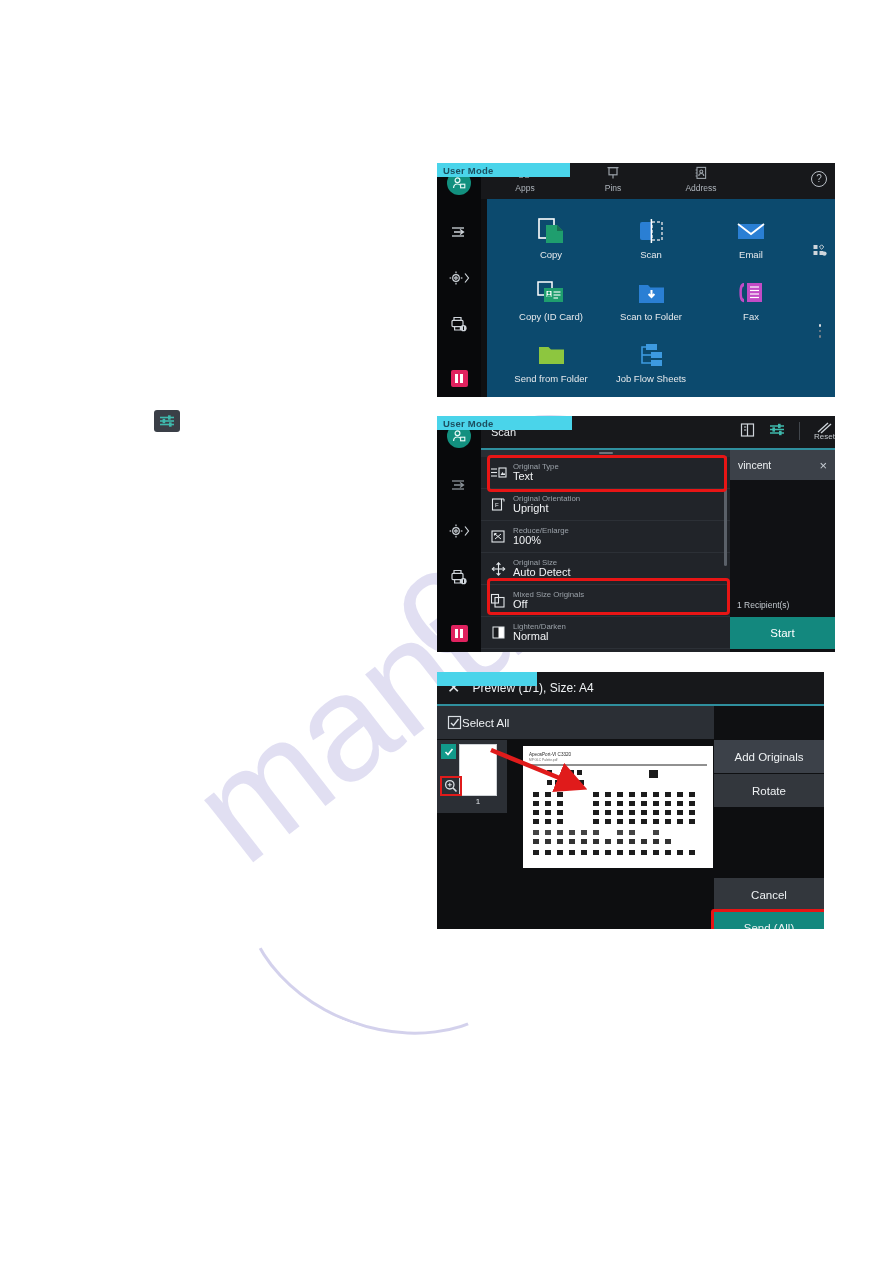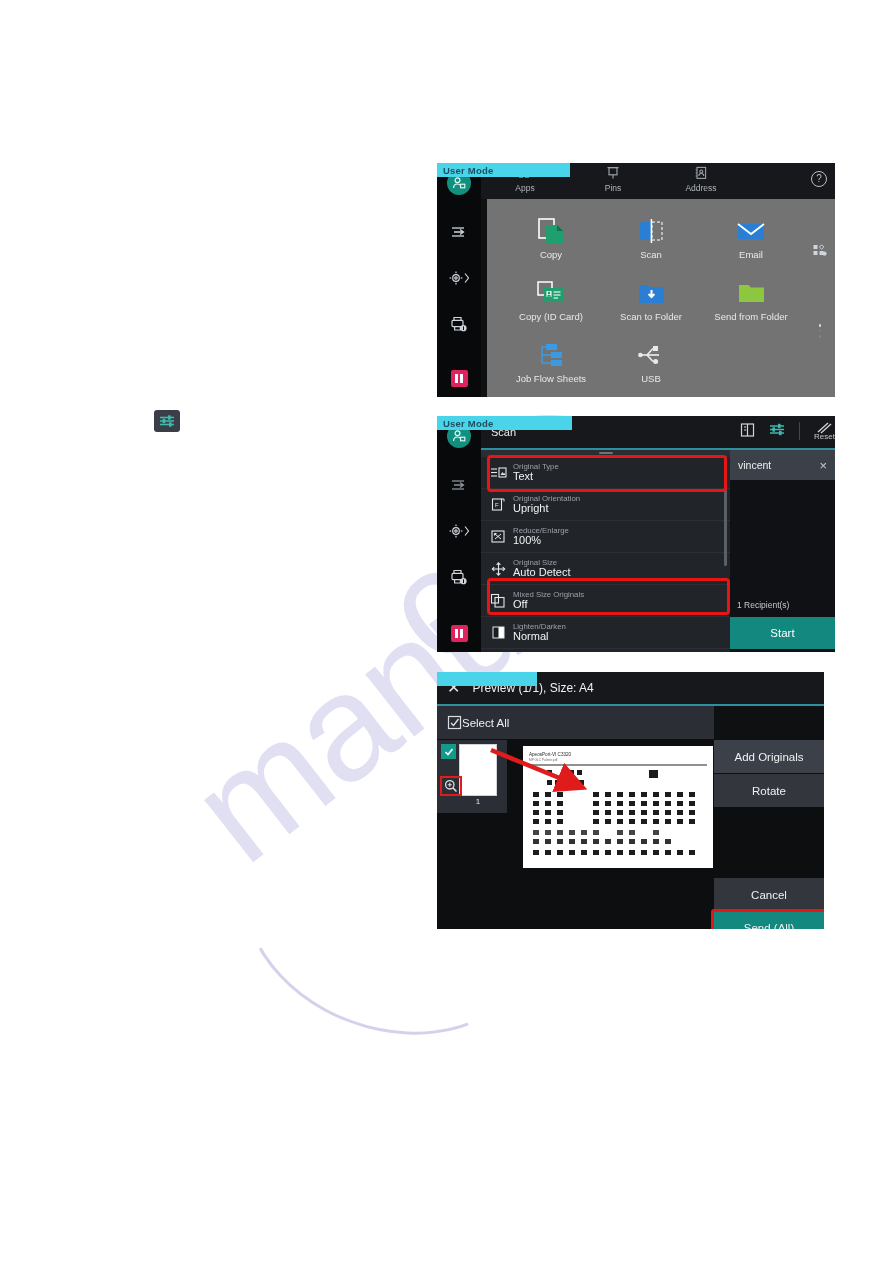--- a/index.html
+++ b/index.html
@@ -121,21 +121,21 @@
     font-size: 8.5px; color: #aeb4bb; margin-top: 3px;
   }
   #help-btn {
     position: absolute; right: 8px; top: 8px;
     width: 16px; height: 16px; border: 1.3px solid #b9bfc6;
     border-radius: 50%; color: #b9bfc6;
     font-size: 10px; line-height: 14px; text-align: center;
   }
   #apps-body {
     position: absolute; left: 50px; top: 36px; right: 0; bottom: 0;
-    background: #737373;
+    background: #0c4a6e;
   }
   .apps-grid {
     position: absolute; left: 14px; top: 8px; right: 34px; bottom: 4px;
     display: grid;
     grid-template-columns: repeat(3, 1fr);
     grid-template-rows: repeat(3, 1fr);
   }
   .app-cell {
     display: flex; flex-direction: column; align-items: center;
     justify-content: center; cursor: pointer;
@@ -467,20 +467,35 @@
       <div class="app-cell">
         <div class="app-ico">
           <svg width="29" height="25" viewBox="0 0 29 25">
             <path d="M2 4 h9 l2.4 2.6 H27 V22 H2 Z" fill="#2a7fd4"></path>
             <path d="M14.5 9 v6 M11.6 13 l2.9 3 l2.9 -3" fill="none" stroke="#ffffff" stroke-width="2"></path>
           </svg>
         </div>
         <div class="app-lbl">Scan to Folder</div>
       </div>
 
+      <div class="app-cell">
+        <div class="app-ico">
+          <svg width="28" height="26" viewBox="0 0 28 26">
+            <path d="M7 3 c-3 0-4.6 2.4-4.6 9.6 c0 7.2 1.6 9.6 4.6 9.6 v-3.4 c-1.4 0-2.1-1.4-2.1-6.2 c0-4.8 .7-6.2 2.1-6.2 z" fill="#c34bc6"></path>
+            <rect x="10" y="3" width="15" height="19" fill="#c34bc6"></rect>
+            <g stroke="#ffffff" stroke-width="1.2">
+              <line x1="13" y1="7" x2="22" y2="7"></line>
+                <line x1="13" y1="10.5" x2="22" y2="10.5"></line>
+              <line x1="13" y1="14" x2="22" y2="14"></line>
+                <line x1="13" y1="17.5" x2="22" y2="17.5"></line>
+            </g>
+          </svg>
+        </div>
+        <div class="app-lbl">Fax</div>
+      </div>
 
       <div class="app-cell">
         <div class="app-ico">
           <svg width="29" height="22" viewBox="0 0 29 22">
             <path d="M2 3 h9.5 l2.4 2.6 H27 V20 H2 Z" fill="#8dc63f"></path>
           </svg>
         </div>
         <div class="app-lbl">Send from Folder</div>
       </div>
 
@@ -492,35 +507,20 @@
             <rect x="14" y="18" width="11" height="6" fill="#3d9ae0"></rect>
             <g stroke="#3d9ae0" stroke-width="1.6" fill="none">
               <path d="M9.5 5 H5 V21 H14"></path>
               <path d="M5 13 H14"></path>
             </g>
           </svg>
         </div>
         <div class="app-lbl">Job Flow Sheets</div>
       </div>
 
-      <div class="app-cell">
-        <div class="app-ico">
-          <svg width="28" height="24" viewBox="0 0 28 24">
-            <g stroke="#e7eaed" stroke-width="1.7" fill="none">
-              <line x1="4" y1="12" x2="22" y2="12"></line>
-              <path d="M10 12 L16 5.5"></path>
-                <path d="M10 12 L16 18.5"></path>
-            </g>
-            <circle cx="3.4" cy="12" r="2.3" fill="#e7eaed"></circle>
-            <rect x="16" y="3" width="5" height="5" fill="#e7eaed"></rect>
-            <circle cx="18.6" cy="18.5" r="2.5" fill="#e7eaed"></circle>
-          </svg>
-        </div>
-        <div class="app-lbl">USB</div>
-      </div>
     </div>
   </div>
 </div>
 
 <div class="panel" id="panel-scan">
   <div class="usermode-strip" style="width:135px;"></div>
   <div class="usermode-text">User Mode</div>
 
   <div class="rail">
     <div class="rail-user">

